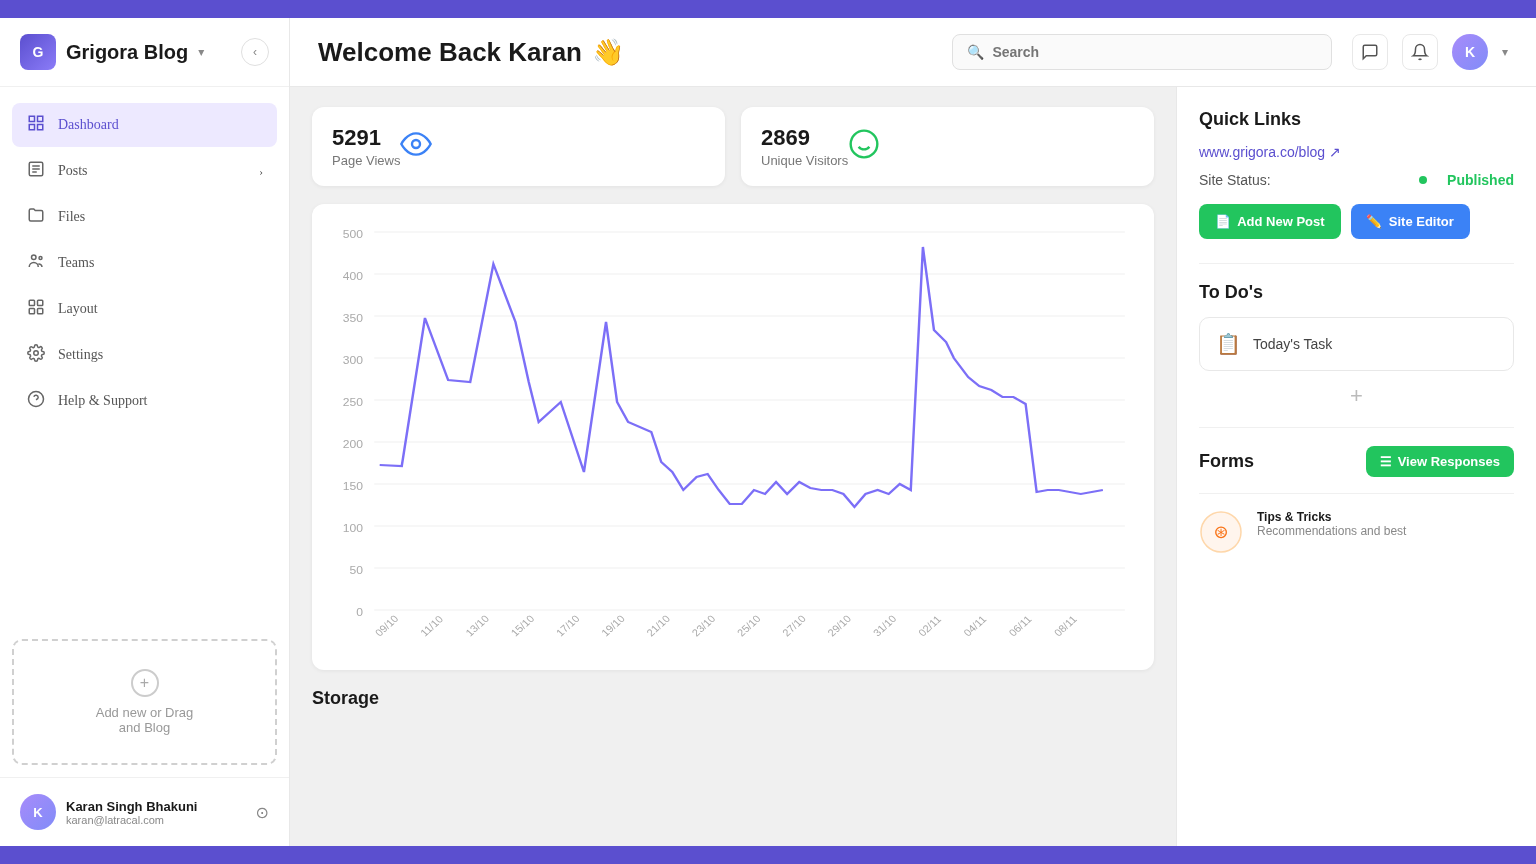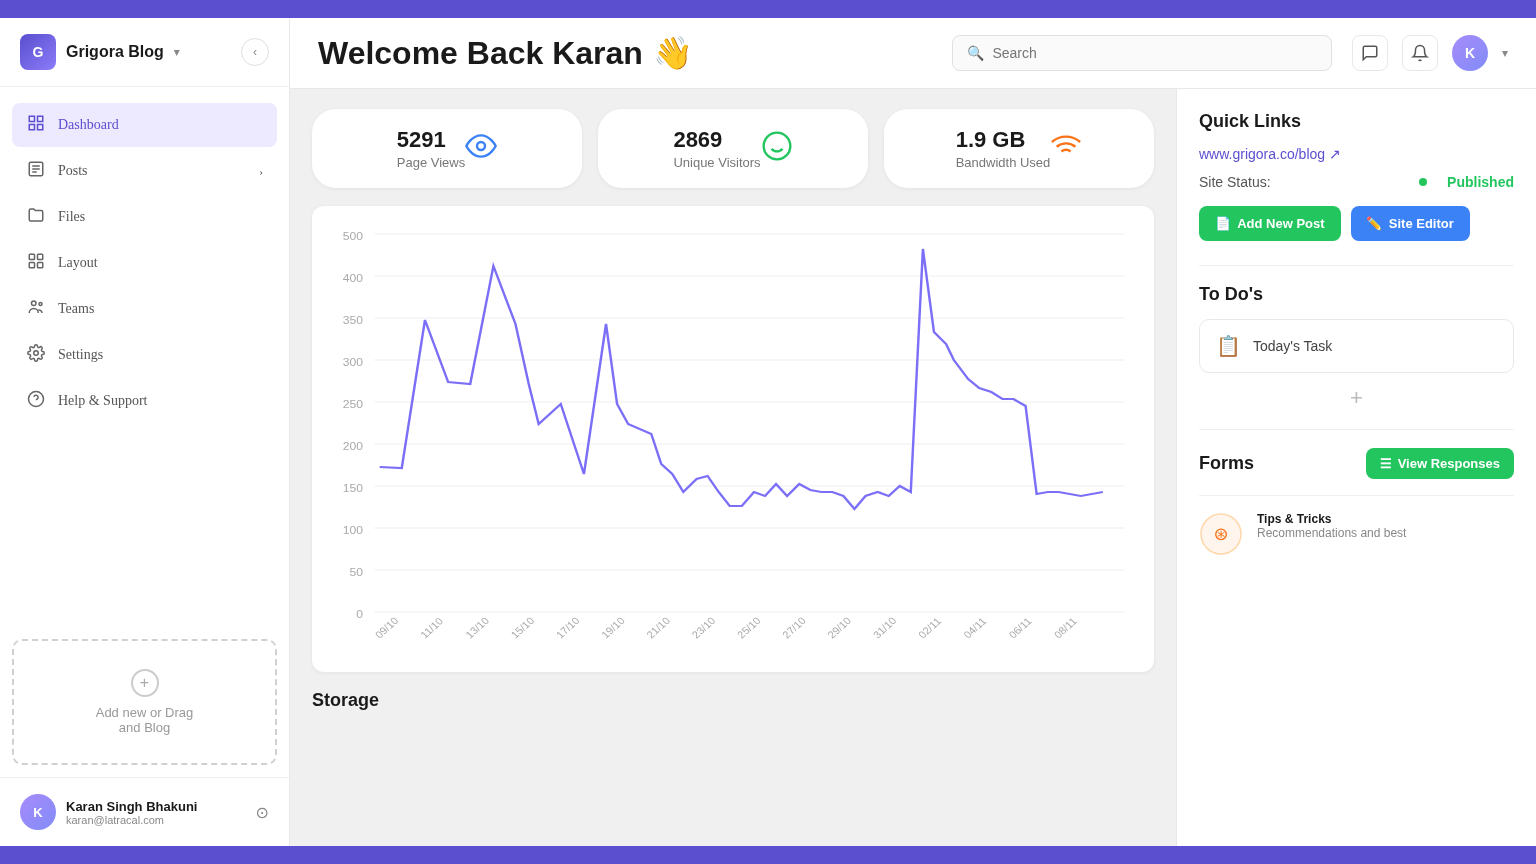--- a/index.html
+++ b/index.html
@@ -8,21 +8,21 @@
     .top-bar { height: 18px; background: #5b4fcf; width: 100%; }
     .bottom-bar { height: 18px; background: #5b4fcf; width: 100%; position: fixed; bottom: 0; left: 0; }
 
     .app-container { display: flex; height: calc(864px - 36px); background: #f0f0f0; }
 
     
     .sidebar { width: 290px; background: #fff; display: flex; flex-direction: column; padding: 0; flex-shrink: 0; border-right: 1px solid #e8e8e8; }
     .sidebar-header { padding: 16px 20px; display: flex; align-items: center; justify-content: space-between; border-bottom: 1px solid #f0f0f0; }
     .sidebar-brand { display: flex; align-items: center; gap: 10px; cursor: pointer; }
     .brand-icon { width: 36px; height: 36px; background: linear-gradient(135deg, #5b4fcf, #8b7cf8); border-radius: 8px; display: flex; align-items: center; justify-content: center; color: #fff; font-size: 14px; font-weight: bold; }
-    .brand-name { font-size: 16px; font-weight: 600; color: #1a1a1a; }
+    .brand-name { font-size: 20px; font-weight: 600; color: #1a1a1a; }
     .brand-chevron { color: #888; font-size: 12px; cursor: pointer; }
     .sidebar-collapse { width: 28px; height: 28px; border-radius: 50%; border: 1px solid #e0e0e0; display: flex; align-items: center; justify-content: center; cursor: pointer; color: #888; font-size: 12px; background: #fff; }
 
     .sidebar-nav { padding: 16px 12px; flex: 1; font-family: Liberation Serif, serif; }
     .nav-item { display: flex; align-items: center; gap: 12px; padding: 11px 14px; border-radius: 8px; cursor: pointer; color: #555; font-size: 14px; font-weight: 500; margin-bottom: 2px; position: relative; }
     .nav-item.active { background: #ede9ff; color: #5b4fcf; }
     .nav-item .nav-icon { font-size: 16px; width: 20px; text-align: center; }
     .nav-item .nav-chevron { margin-left: auto; font-size: 11px; }
 
     .sidebar-add-widget { margin: 12px; border: 2px dashed #d0d0d0; border-radius: 10px; padding: 28px 16px; text-align: center; color: #999; font-size: 13px; cursor: pointer; }
@@ -33,38 +33,38 @@
     .user-info { flex: 1; }
     .user-name { font-size: 13px; font-weight: 600; color: #1a1a1a; }
     .user-email { font-size: 11px; color: #888; }
     .user-arrow { color: #888; font-size: 16px; cursor: pointer; }
 
     
     .main-content { flex: 1; display: flex; flex-direction: column; overflow: hidden; }
 
     
     .header { background: #fff; padding: 16px 28px; display: flex; align-items: center; gap: 20px; border-bottom: 1px solid #e8e8e8; }
-    .header-title { font-size: 32px; font-weight: 700; color: #1a1a1a; display: flex; align-items: center; gap: 10px; }
+    .header-title { font-size: 26px; font-weight: 700; color: #1a1a1a; display: flex; align-items: center; gap: 10px; }
     .header-search { flex: 1; max-width: 380px; margin-left: auto; }
     .search-box { display: flex; align-items: center; gap: 8px; border: 1px solid #e0e0e0; border-radius: 8px; padding: 9px 14px; background: #fafafa; }
-    .search-box input { border: none; outline: none; background: transparent; font-size: 14px; color: #701a75; width: 100%; }
+    .search-box input { border: none; outline: none; background: transparent; font-size: 14px; color: #701a75; width: 100%; font-weight: bold; }
     .search-icon { color: #999; font-size: 14px; }
     .header-actions { display: flex; align-items: center; gap: 14px; }
     .header-icon-btn { width: 36px; height: 36px; border-radius: 8px; display: flex; align-items: center; justify-content: center; cursor: pointer; color: #555; font-size: 17px; border: 1px solid #e8e8e8; background: #fff; }
     .user-avatar-lg { width: 36px; height: 36px; border-radius: 50%; background: linear-gradient(135deg, #a78bfa, #818cf8); display: flex; align-items: center; justify-content: center; color: white; font-size: 14px; font-weight: 600; cursor: pointer; overflow: hidden; }
     .avatar-chevron { color: #888; font-size: 12px; cursor: pointer; }
 
     
     .dashboard-body { display: flex; flex: 1; overflow: hidden; gap: 0; }
     .dashboard-main { flex: 1; padding: 20px 22px; overflow-y: auto; }
     .dashboard-sidebar { width: 360px; background: #fff; padding: 22px 22px; overflow-y: auto; border-left: 1px solid #e8e8e8; }
 
     
     .stats-row { display: flex; gap: 16px; margin-bottom: 18px; }
-    .stat-card { flex: 1; background: #fff; border-radius: 24px; padding: 18px 20px; display: flex; align-items: center; justify-content: center; box-shadow: 0 1px 4px rgba(0,0,0,0.06); }
+    .stat-card { flex: 1; background: #fff; border-radius: 12px; padding: 18px 20px; display: flex; align-items: center; justify-content: flex-start; box-shadow: 0 1px 4px rgba(0,0,0,0.06); }
     .stat-value { font-size: 22px; font-weight: 700; color: #1a1a1a; }
     .stat-label { font-size: 13px; color: #777; margin-top: 2px; }
     .stat-icon { font-size: 22px; }
 
     
     .chart-card { background: #fff; border-radius: 12px; padding: 18px; box-shadow: 0 1px 4px rgba(0,0,0,0.06); margin-bottom: 18px; }
     .chart-area { position: relative; width: 100%; height: 430px; }
     svg.chart { width: 100%; height: 100%; }
 
     
@@ -146,38 +146,38 @@
         <span class="nav-icon">
           <svg width="18" height="18" viewBox="0 0 24 24" fill="none" stroke="#666" stroke-width="2">
               <path d="M3 6a2 2 0 0 1 2-2h4l2 2h8a2 2 0 0 1 2 2v10a2 2 0 0 1-2 2H5a2 2 0 0 1-2-2z"></path>
             </svg>
         </span>
         <span>Files</span>
       </div>
       <div class="nav-item">
         <span class="nav-icon">
           <svg width="18" height="18" viewBox="0 0 24 24" fill="none" stroke="#666" stroke-width="2">
+              <circle cx="9" cy="7" r="3"></circle>
+              <path d="M3 20a6 6 0 0 1 12 0"></path>
+              <circle cx="18" cy="8" r="2"></circle>
+              <path d="M20 20a4 4 0 0 0-5-3.7"></path>
+            </svg>
+        </span>
+        <span>Teams</span>
+      </div>
+      <div class="nav-item">
+        <span class="nav-icon">
+          <svg width="18" height="18" viewBox="0 0 24 24" fill="none" stroke="#666" stroke-width="2">
               <rect x="3" y="3" width="7" height="7" rx="1"></rect>
               <rect x="14" y="3" width="7" height="7" rx="1"></rect>
               <rect x="3" y="14" width="7" height="7" rx="1"></rect>
               <rect x="14" y="14" width="7" height="7" rx="1"></rect>
             </svg>
         </span>
         <span>Layout</span>
-      </div>
-      <div class="nav-item">
-        <span class="nav-icon">
-          <svg width="18" height="18" viewBox="0 0 24 24" fill="none" stroke="#666" stroke-width="2">
-              <circle cx="9" cy="7" r="3"></circle>
-              <path d="M3 20a6 6 0 0 1 12 0"></path>
-              <circle cx="18" cy="8" r="2"></circle>
-              <path d="M20 20a4 4 0 0 0-5-3.7"></path>
-            </svg>
-        </span>
-        <span>Teams</span>
       </div>
       <div class="nav-item">
         <span class="nav-icon">
           <svg width="18" height="18" viewBox="0 0 24 24" fill="none" stroke="#666" stroke-width="2">
               <circle cx="12" cy="12" r="3"></circle>
               <path d="M19.4 15a1.65 1.65 0 0 0 .33 1.82l.06.06a2 2 0 0 1-2.83 2.83l-.06-.06a1.65 1.65 0 0 0-1.82-.33 1.65 1.65 0 0 0-1 1.51V21a2 2 0 0 1-4 0v-.09A1.65 1.65 0 0 0 9 19.4a1.65 1.65 0 0 0-1.82.33l-.06.06a2 2 0 0 1-2.83-2.83l.06-.06A1.65 1.65 0 0 0 4.68 15a1.65 1.65 0 0 0-1.51-1H3a2 2 0 0 1 0-4h.09A1.65 1.65 0 0 0 4.6 9a1.65 1.65 0 0 0-.33-1.82l-.06-.06a2 2 0 0 1 2.83-2.83l.06.06A1.65 1.65 0 0 0 9 4.68a1.65 1.65 0 0 0 1-1.51V3a2 2 0 0 1 4 0v.09a1.65 1.65 0 0 0 1 1.51 1.65 1.65 0 0 0 1.82-.33l.06-.06a2 2 0 0 1 2.83 2.83l-.06.06A1.65 1.65 0 0 0 19.4 9a1.65 1.65 0 0 0 1.51 1H21a2 2 0 0 1 0 4h-.09a1.65 1.65 0 0 0-1.51 1z"></path>
             </svg>
         </span>
         <span>Settings</span>
       </div>
@@ -259,34 +259,20 @@
             <div>
               <div class="stat-value">2869</div>
               <div class="stat-label">Unique Visitors</div>
             </div>
             <div class="stat-icon">
               <svg width="32" height="32" viewBox="0 0 24 24" fill="none" stroke="#22c55e" stroke-width="1.8">
                   <circle cx="12" cy="12" r="10"></circle>
                   <path d="M8 14s1.5 2 4 2 4-2 4-2"></path>
                   <line x1="9" y1="9" x2="9.01" y2="9" stroke-width="3"></line>
                   <line x1="15" y1="9" x2="15.01" y2="9" stroke-width="3"></line>
-                </svg>
-            </div>
-          </div>
-          <div class="stat-card">
-            <div>
-              <div class="stat-value">1.9 GB</div>
-              <div class="stat-label">Bandwidth Used</div>
-            </div>
-            <div class="stat-icon">
-              <svg width="32" height="32" viewBox="0 0 24 24" fill="none" stroke="#f97316" stroke-width="1.8">
-                  <path d="M5 12.55a11 11 0 0 1 14.08 0"></path>
-                  <path d="M1.42 9a16 16 0 0 1 21.16 0"></path>
-                  <path d="M8.53 16.11a6 6 0 0 1 6.95 0"></path>
-                  <line x1="12" y1="20" x2="12.01" y2="20" stroke-width="3"></line>
                 </svg>
             </div>
           </div>
         </div>
 
         <div class="chart-card">
           <div class="chart-area">
             <svg class="chart" viewBox="0 0 730 430" preserveAspectRatio="none">
 
               <line x1="40" y1="10" x2="720" y2="10" stroke="#f0f0f0" stroke-width="1"></line>

